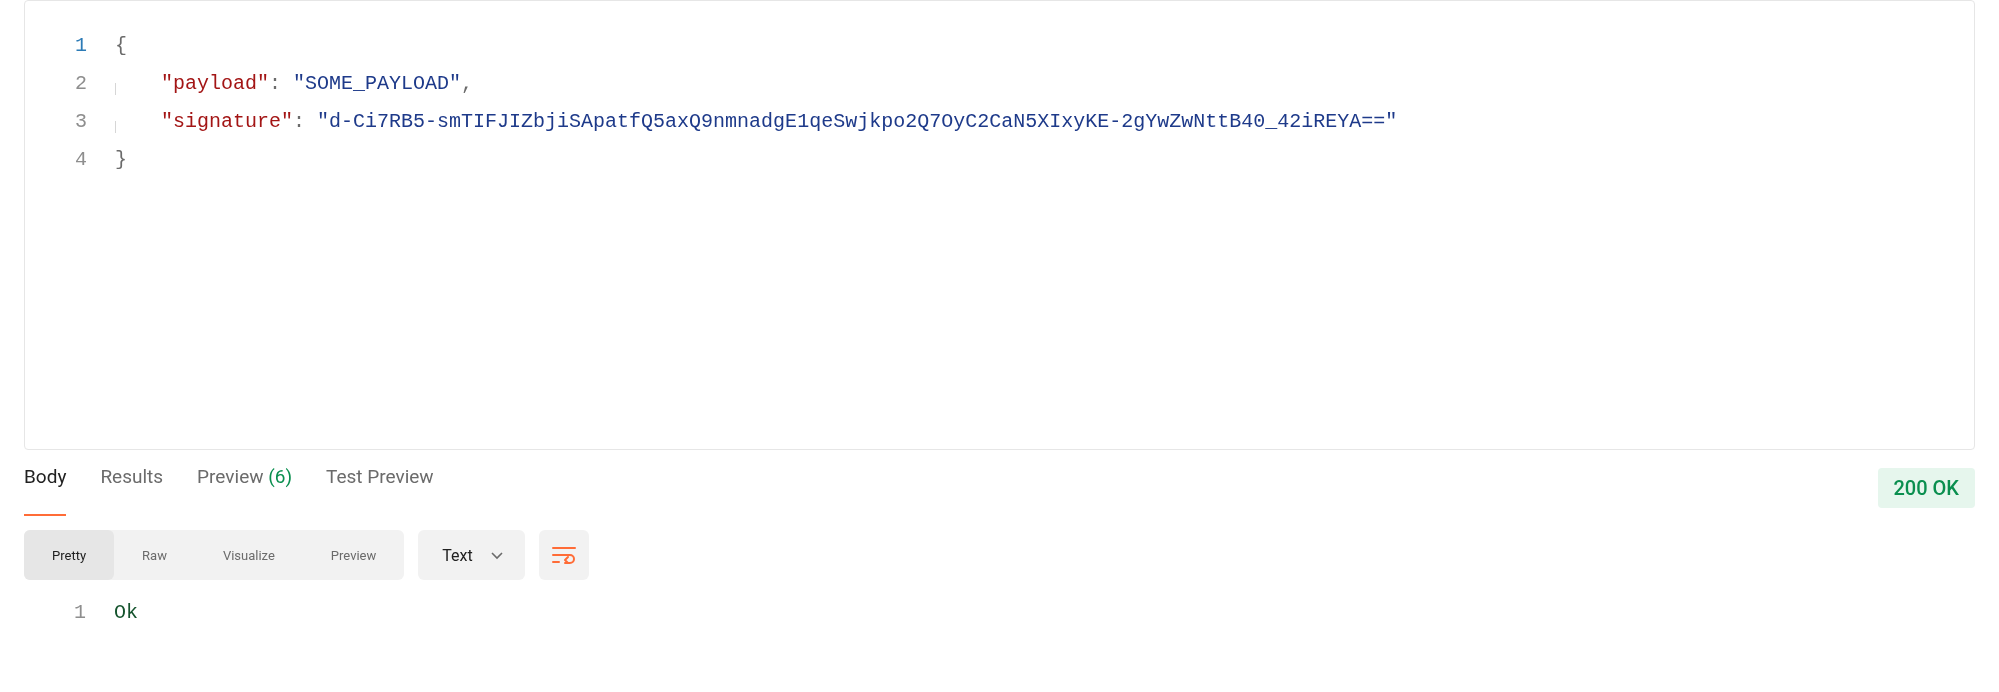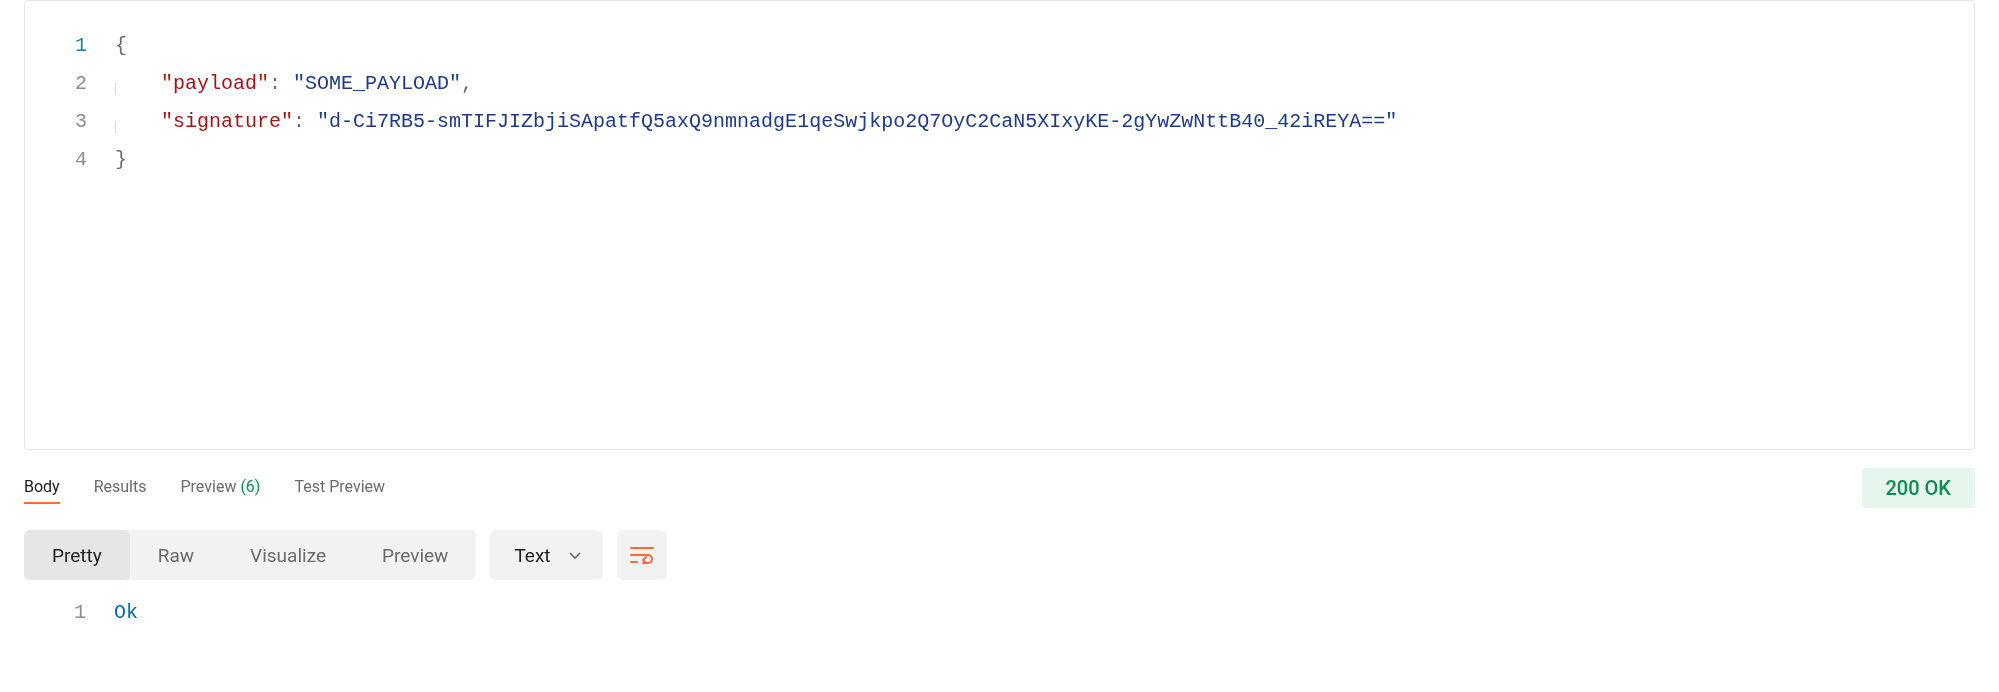--- a/index.html
+++ b/index.html
@@ -72,85 +72,85 @@
   }
   .tab-row {
     display: flex;
     align-items: center;
     gap: 34px;
     border-bottom: 0;
     position: relative;
     height: 40px;
   }
   .tab {
-    font-size: 16px;
+    font-size: 19px;
     color: #6b6b6b;
-    padding: 4px 0 8px 0;
+    padding: 4px 0 28px 0;
     cursor: pointer;
     position: relative;
   }
   .tab.active {
     color: #212121;
     font-weight: 400;
   }
   .tab.active::after {
     content: "";
     position: absolute;
     left: 0; right: 0; bottom: 0;
     height: 2px;
     background: #ff6c37;
   }
   .headers-count { color: #0a8f4f; }
   .status-pill {
     margin-left: auto;
     background: #e6f6ed;
     color: #0a8f4f;
     font-size: 20px;
-    padding: 8px 24px;
+    padding: 8px 16px;
     border-radius: 4px;
     font-weight: 500;
   }
   .toolbar {
     display: flex;
     align-items: center;
     gap: 14px;
     margin-top: 22px;
   }
   .seg-group {
     display: inline-flex;
     background: #f2f2f2;
     border-radius: 6px;
     height: 50px;
     align-items: stretch;
   }
   .seg-btn {
     display: flex;
     align-items: center;
     padding: 0 28px;
-    font-size: 19px;
+    font-size: 13px;
     color: #6b6b6b;
     cursor: pointer;
     border-radius: 6px;
   }
   .seg-btn.active {
     background: #e6e6e6;
     color: #212121;
   }
   .dropdown {
     display: inline-flex;
     align-items: center;
     background: #f2f2f2;
     border-radius: 6px;
     height: 50px;
     padding: 0 20px 0 24px;
     gap: 16px;
     cursor: pointer;
   }
   .dropdown-label {
-    font-size: 19px;
+    font-size: 16px;
     color: #212121;
     text-align: center;
   }
   .chevron {
     width: 16px; height: 16px;
   }
   .icon-btn {
     display: inline-flex;
     align-items: center;
     justify-content: center;
@@ -167,21 +167,21 @@
   }
   .resp-line {
     display: flex;
   }
   .resp-lineno {
     width: 90px;
     text-align: right;
     padding-right: 28px;
     color: #8e8e8e;
   }
-  .resp-text { color: #0369a1; }
+  .resp-text { color: #14532d; }
 </style>
 </head>
 <body>
 
 <div class="upper-panel">
   <div class="code-area">
 
     <div class="code-line">
       <span class="line-number first">1</span>
       <span class="code-content"><span class="json-brace">{</span></span>

